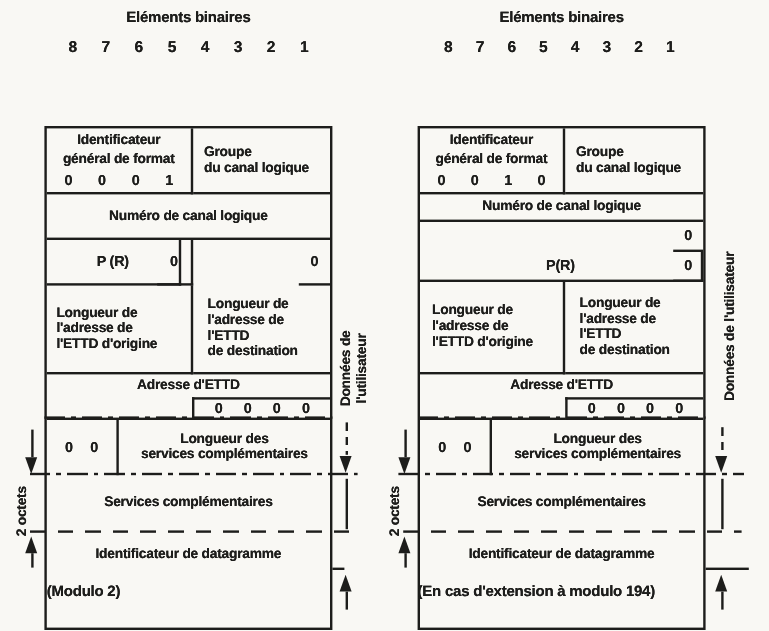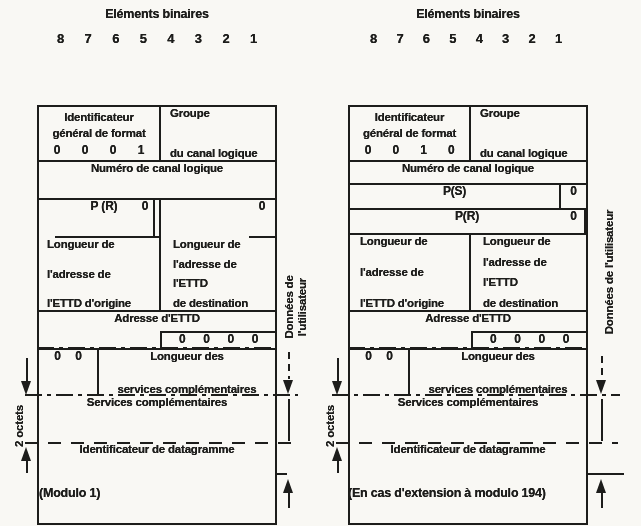--- a/index.html
+++ b/index.html
@@ -2,21 +2,21 @@
 <html><head>
 <meta charset="utf-8">
 <style>
   :root{ --ink:#1d1d1b; }
   html,body{margin:0;padding:0;}
   body{background:#e9e8e4;font-family:"Liberation Sans","DejaVu Sans",sans-serif;}
   #canvas{position:relative;width:641px;height:526px;background:#f9f8f4;overflow:hidden;
           color:var(--ink);font-weight:bold;letter-spacing:-0.2px;}
   .tbl{position:absolute;top:57px;width:240px;height:420px;border:2px solid var(--ink);box-sizing:border-box;margin-top:48px;}
   .cell{position:absolute;box-sizing:border-box;display:flex;flex-direction:column;
-        justify-content:space-between;align-items:center;text-align:center;
+        justify-content:center;align-items:center;text-align:center;
         font-size:11.5px;line-height:13px;text-shadow:0 0 .5px currentColor;}
   .cell.left-al{align-items:flex-start;text-align:left;}
   .br{border-right:2px solid var(--ink);}
   .bb{border-bottom:2px solid var(--ink);}
   .bt{border-top:2px solid var(--ink);}
   .bl{border-left:2px solid var(--ink);}
   .digits{display:flex;width:100%;justify-content:space-around;font-size:12px;}
   .title{position:absolute;width:240px;text-align:center;font-size:12.5px;text-shadow:0 0 .5px currentColor;}
   .bitsrow{position:absolute;width:240px;box-sizing:border-box;display:flex;
            justify-content:space-between;font-size:13px;text-shadow:0 0 .5px currentColor;}
@@ -68,21 +68,21 @@
     </div>
     <div class="cell bb left-al" style="left:122px;top:0;width:114px;height:55px;padding-left:9px">
       <span>Groupe</span>
       <span>du canal logique</span>
     </div>
 
     <div class="cell bb" style="left:0;top:55px;width:236px;height:38px">
       <span>Numéro de canal logique</span>
     </div>
 
-    <div class="cell br bb" style="left:16px;top:93px;width:100px;height:38px;font-size:12px">
+    <div class="cell br bb" style="left:0;top:93px;width:112px;height:38px;font-size:12px">
       <span>P (R)</span>
     </div>
     <div class="cell br bb" style="left:92px;top:93px;width:30px;height:38px;font-size:12px">
       <span>0</span>
     </div>
     <div class="cell bb" style="left:210px;top:93px;width:26px;height:38px;font-size:12px">
       <span>0</span>
     </div>
 
     <div class="cell br bb left-al" style="left:0;top:131px;width:122px;height:74px;padding-left:8px">
@@ -145,21 +145,21 @@
   <div class="rotc" style="left:296px;top:307px">
     <span style="display:block">Données de</span>
     <span style="display:block">l'utilisateur</span>
   </div>
   <div class="vdd" style="left:288px;top:352px;height:27px"></div>
   <div class="ah-down" style="left:283px;top:380px"></div>
   <div class="vsolid" style="left:288px;top:399px;height:42px"></div>
   <div class="ah-up" style="left:283px;top:479px"></div>
   <div class="vsolid" style="left:288px;top:493px;height:15px"></div>
 
-  <div class="caption" style="left:39px;top:486px">(Modulo 1)</div>
+  <div class="caption" style="left:39px;top:486px">(Modulo 2)</div>
 
   <div class="title" style="left:348px;top:7px">Eléments binaires</div>
   <div class="bitsrow" style="left:348px;top:31px;padding:0 26px 0 22px">
     <span>8</span>
     <span>7</span>
     <span>6</span>
     <span>5</span>
     <span>4</span>
     <span>3</span>
     <span>2</span>
@@ -180,23 +180,20 @@
     </div>
     <div class="cell bb left-al" style="left:121px;top:0;width:115px;height:55px;padding-left:9px">
       <span>Groupe</span>
       <span>du canal logique</span>
     </div>
 
     <div class="cell bb" style="left:0;top:55px;width:236px;height:23px">
       <span>Numéro de canal logique</span>
     </div>
 
-    <div class="cell br bb" style="left:0;top:78px;width:211px;height:25px;font-size:12px">
-      <span>P(S)</span>
-    </div>
     <div class="cell bb" style="left:211px;top:78px;width:25px;height:25px;font-size:12px">
       <span>0</span>
     </div>
 
     <div class="cell br bb" style="left:0;top:103px;width:236px;height:25px;font-size:12px">
       <span>P(R)</span>
     </div>
     <div class="cell bb" style="left:211px;top:103px;width:25px;height:25px;font-size:12px">
       <span>0</span>
     </div>

